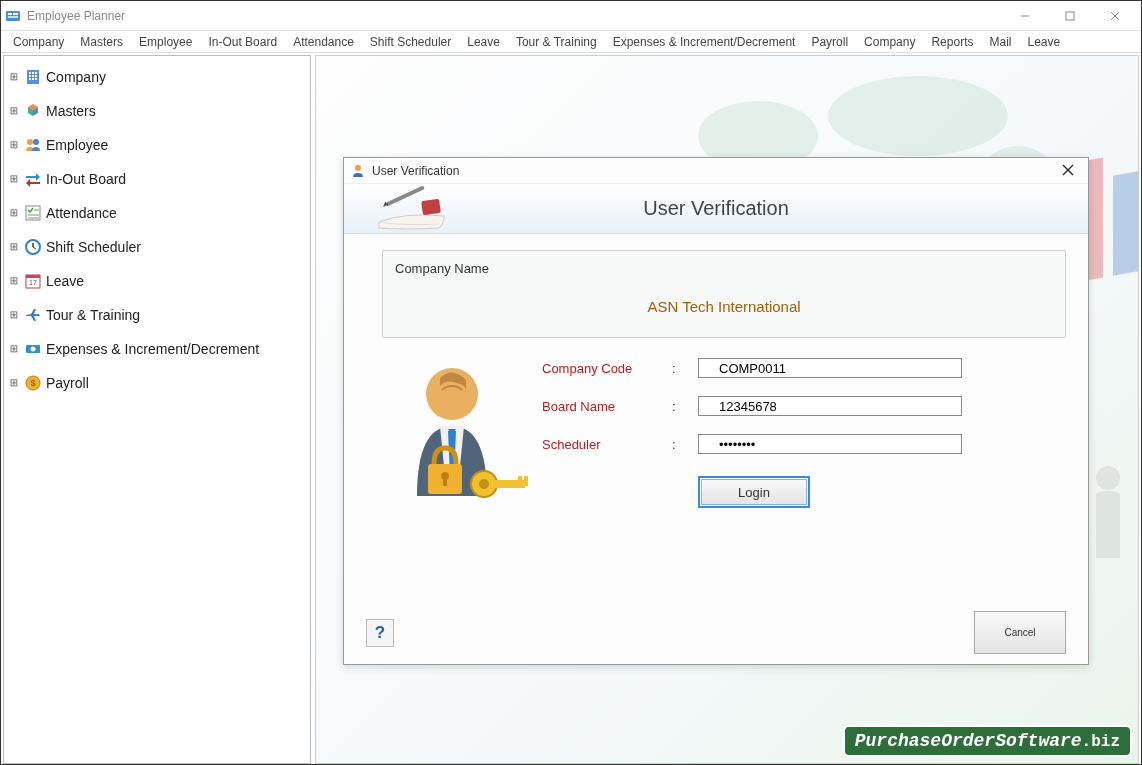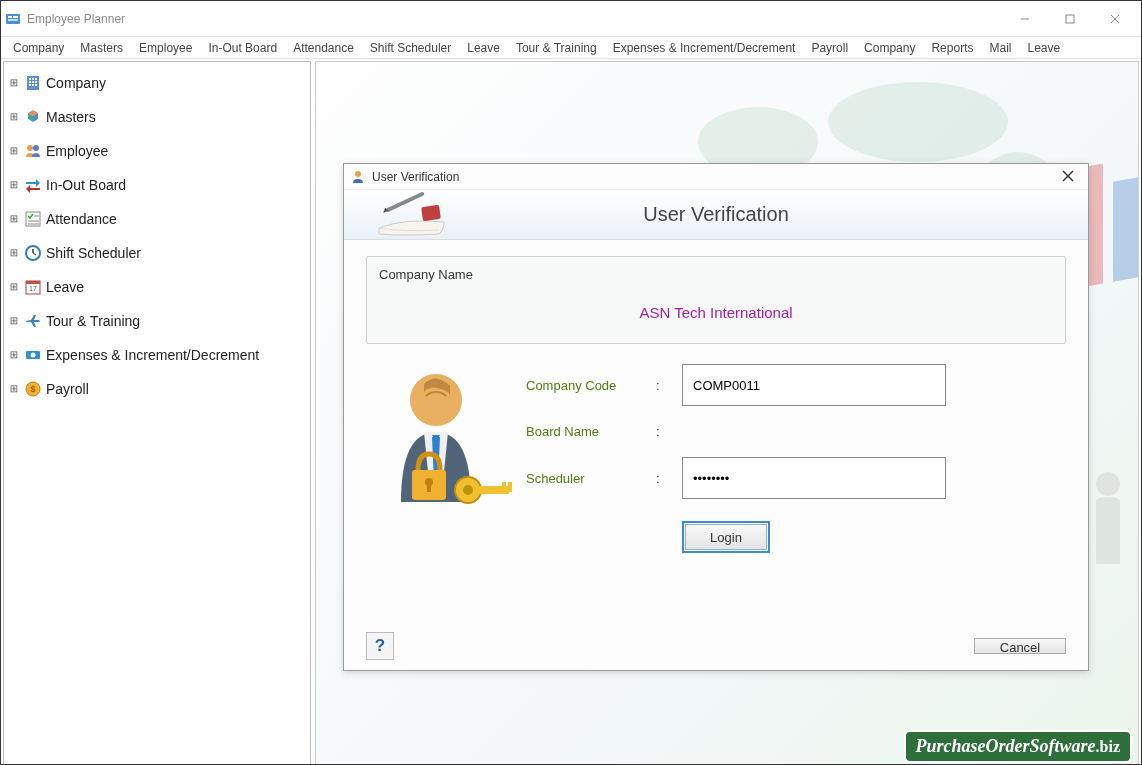--- a/index.html
+++ b/index.html
@@ -9,21 +9,21 @@
     font-family: "Segoe UI", Tahoma, sans-serif;
     font-size: 13px;
     background: #fff;
     width: 1142px;
     height: 765px;
     overflow: hidden;
     position: relative;
     border: 1px solid #333;
   }
   .titlebar {
-    height: 36px;
+    height: 30px;
     background: #fff;
     border-bottom: 1px solid #e0e0e0;
     display: flex;
     align-items: center;
     padding: 0 4px;
   }
   .titlebar-icon {
     width: 16px; height: 16px;
     margin-right: 6px;
     display: inline-block;
@@ -168,36 +168,37 @@
   }
   .dialog-header-title {
     position: absolute;
     left: 50%;
     transform: translateX(-50%);
     font-size: 20px;
     color: #444;
   }
   .dialog-body {
     padding: 16px 22px 10px;
+    margin-left: 16px;
   }
   .fieldset {
     border: 1px solid #d0d0d0;
     background: #f7f8f8;
     border-radius: 2px;
     padding: 10px 12px 20px;
     margin-bottom: 14px;
   }
   .fieldset-label {
     font-size: 13px;
     color: #333;
     margin-bottom: 14px;
   }
   .company-name-value {
     text-align: center;
-    color: #a21caf;
+    color: #a16207;
     font-size: 15px;
     padding: 8px 0 2px;
   }
   .login-row {
     display: flex;
     margin-top: 6px;
   }
   .avatar-col {
     width: 160px;
     display: flex;
@@ -210,43 +211,43 @@
     padding-top: 6px;
   }
   .form-row {
     display: flex;
     align-items: center;
     margin-bottom: 18px;
   }
   .form-label {
     width: 130px;
     font-size: 13px;
-    color: #4d7c0f;
+    color: #b91c1c;
   }
   .form-colon {
     width: 26px;
     color: #333;
   }
   .form-input {
     width: 264px;
-    height: 42px;
+    height: 20px;
     border: 1px solid #888;
-    padding: 2px 10px;
+    padding: 2px 20px;
     font-size: 13px;
     font-family: inherit;
   }
   .login-btn-wrap {
     margin-left: 156px;
     margin-top: 4px;
     display: inline-block;
     border: 2px solid #3a8ad8;
     padding: 1px;
   }
   .login-btn {
-    width: 82px;
+    width: 106px;
     height: 26px;
     background: linear-gradient(#f8f8f8, #e4e4e4);
     border: 1px solid #8ab4e0;
     font-size: 13px;
     color: #333;
     cursor: default;
   }
   .dialog-footer {
     position: absolute;
     bottom: 10px;
@@ -263,36 +264,36 @@
     background: #f4f4f4;
     display: flex;
     align-items: center;
     justify-content: center;
     font-size: 17px;
     color: #2060b0;
     font-weight: bold;
   }
   .cancel-btn {
     width: 92px;
-    height: 16px;
+    height: 43px;
     background: linear-gradient(#f8f8f8, #e4e4e4);
     border: 1px solid #aaa;
-    font-size: 13px;
+    font-size: 10px;
     color: #333;
     text-align: center;
   }
   .watermark {
     position: absolute;
     right: 6px;
     bottom: 6px;
     background: #2e6e3a;
     color: #fff;
     font-weight: bold;
     font-style: italic;
-    font-family: Liberation Serif, serif;
+    font-family: Liberation Mono, monospace;
     padding: 4px 10px;
     border: 2px solid #fff;
     font-size: 18px;
     border-radius: 6px;
   }
   .watermark .biz { color: #fff; font-style: normal; font-size: 16px; }
 </style>
 </head>
 <body>
 
@@ -539,20 +540,21 @@
           </div>
           <div class="form-col">
             <div class="form-row">
               <span class="form-label">Company Code</span>
               <span class="form-colon">:</span>
               <input class="form-input" type="text" value="COMP0011" style="">
             </div>
             <div class="form-row">
               <span class="form-label">Board Name</span>
               <span class="form-colon">:</span>
+              <input class="form-input" type="text" value="12345678" style="">
             </div>
             <div class="form-row">
               <span class="form-label">Scheduler</span>
               <span class="form-colon">:</span>
               <input class="form-input" type="text" value="••••••••" style="">
             </div>
             <div class="login-btn-wrap">
               <button class="login-btn">Login</button>
             </div>
           </div>

